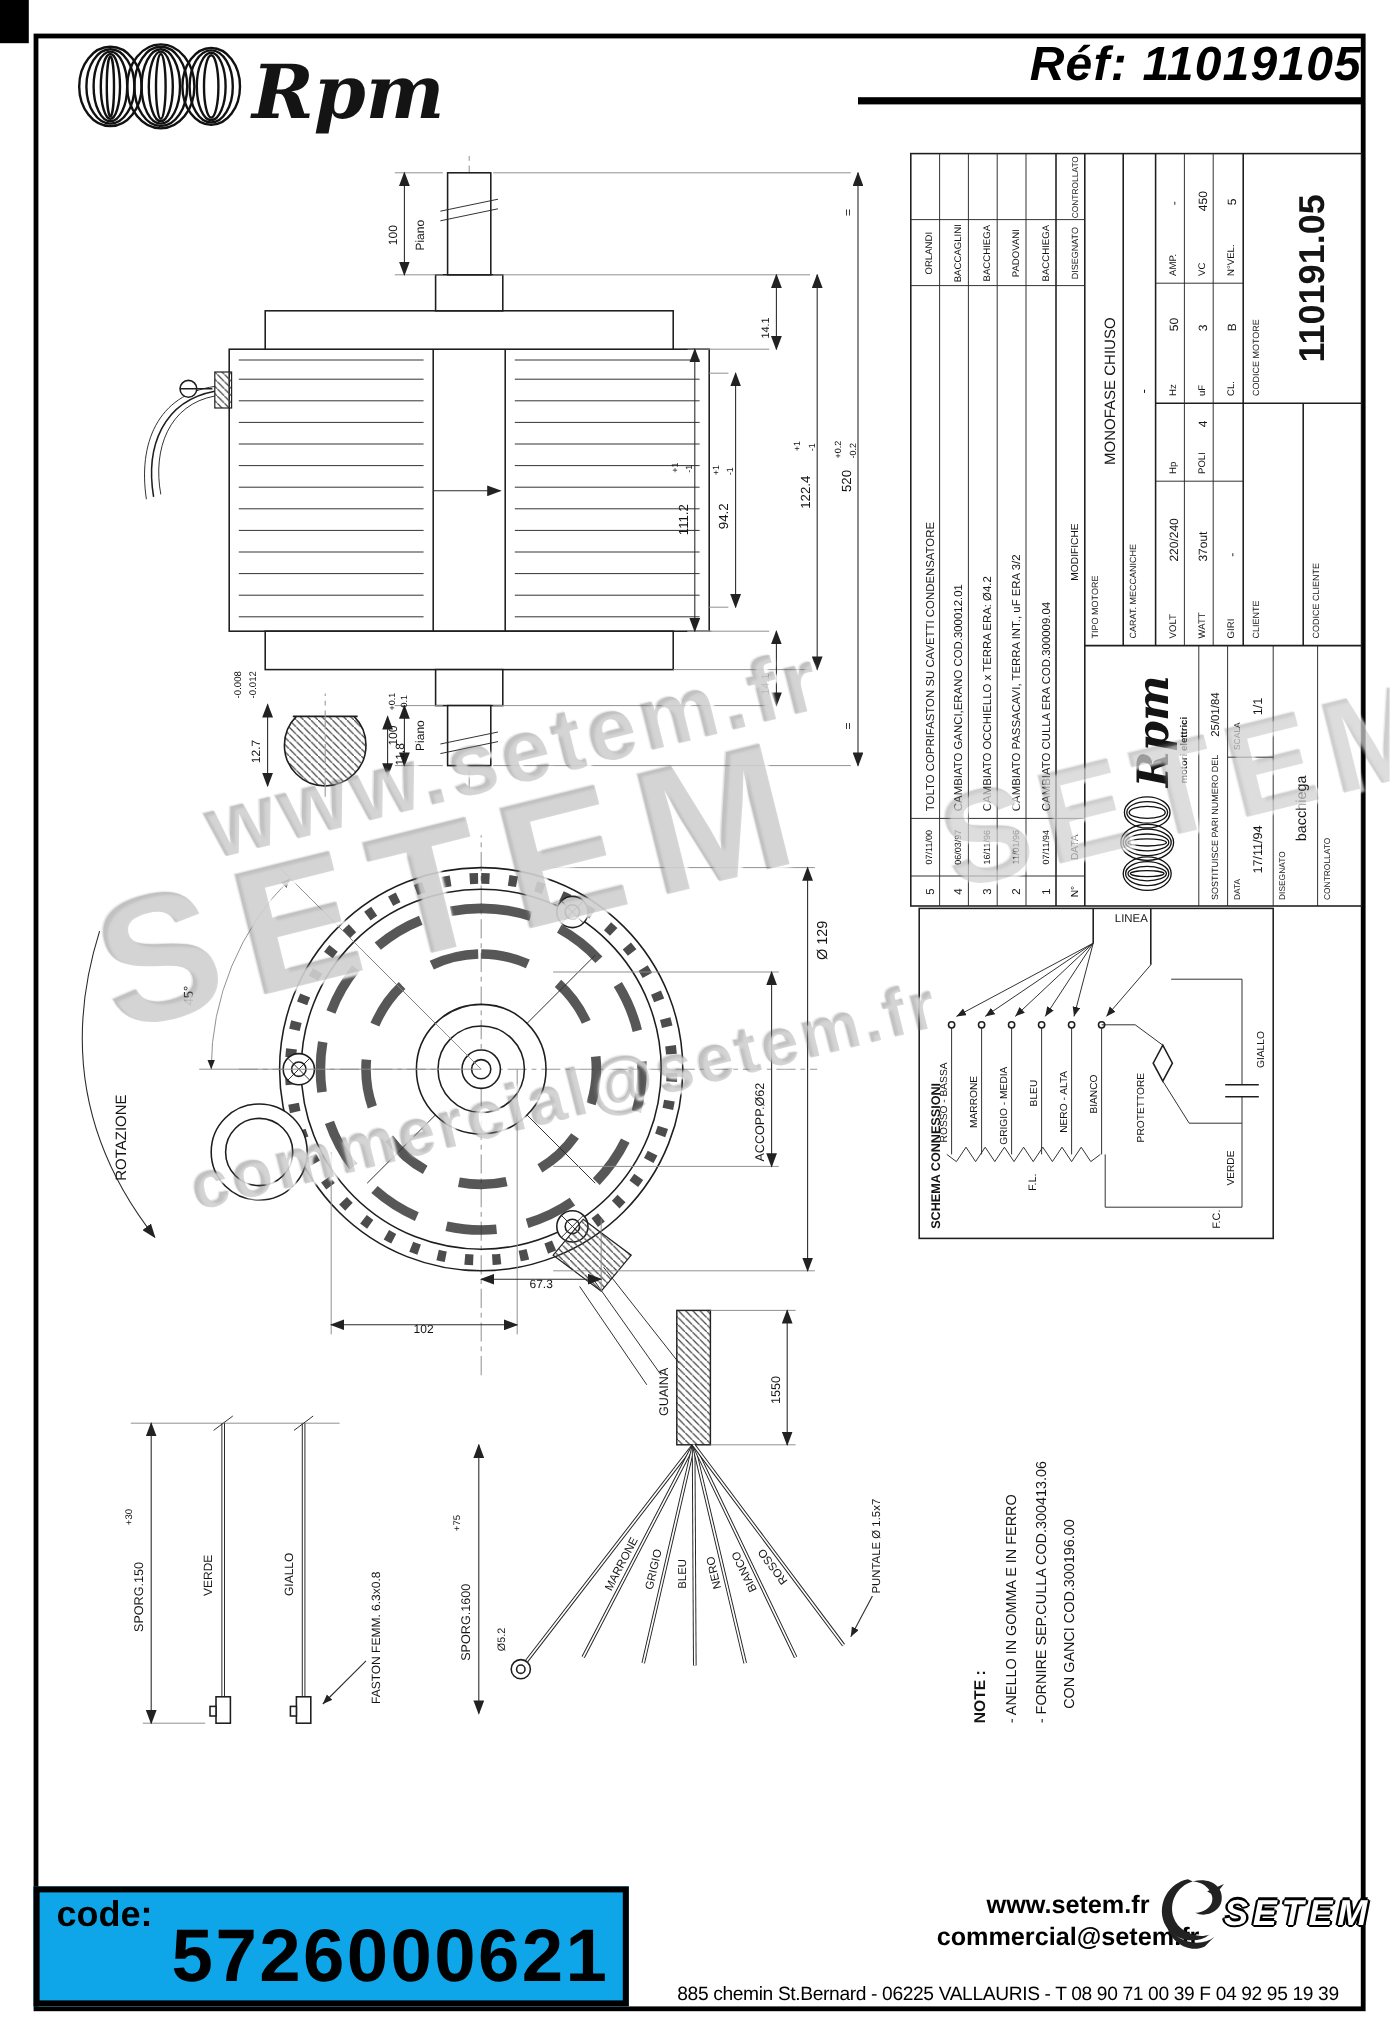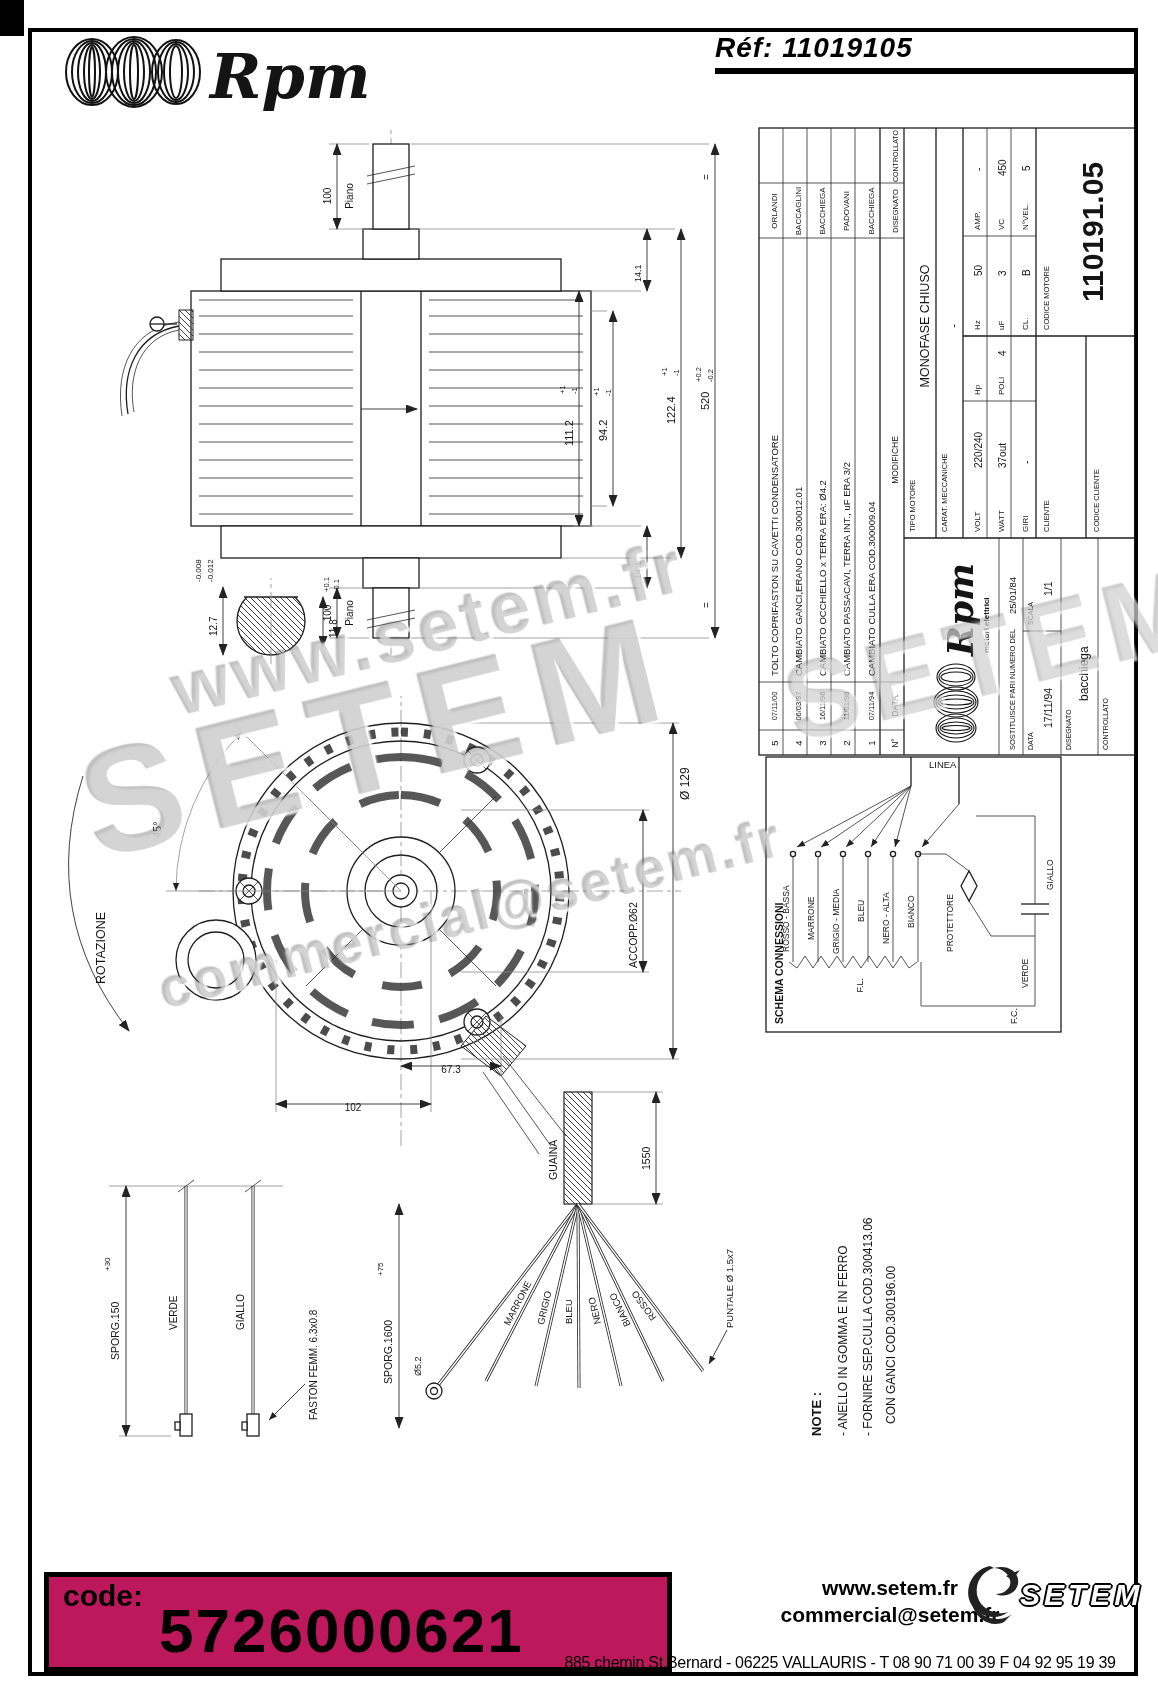--- a/index.html
+++ b/index.html
@@ -1,26 +1,26 @@
 <!DOCTYPE html>
 <html><head>
 <meta charset="utf-8">
 <style>
   html,body{margin:0;padding:0;background:#fff;}
   body{width:1158px;height:1690px;position:relative;font-family:"Liberation Sans",sans-serif;overflow:hidden;}
   .frame{position:absolute;left:28px;top:28px;width:1102px;height:1640px;border:4px solid #000;background:#fff;}
   .scan-notch{position:absolute;left:0;top:0;width:24px;height:36px;background:#000;}
-  .hdr-ref{position:absolute;left:715px;top:32px;width:420px;text-align:left;font-size:28px;font-weight:bold;font-style:italic;color:#000;border-bottom:6px solid #000;padding-bottom:4px;letter-spacing:1px;}
+  .hdr-ref{position:absolute;left:715px;top:32px;width:420px;text-align:right;font-size:40px;font-weight:bold;font-style:italic;color:#000;border-bottom:6px solid #000;padding-bottom:4px;letter-spacing:1px;}
   .hdr-logo{position:absolute;left:52px;top:26px;}
   .wm{position:absolute;color:rgba(110,110,110,0.28);font-weight:bold;text-shadow:3px 3px 2px rgba(255,255,255,0.85),-1px -1px 1px rgba(90,90,90,0.18);pointer-events:none;white-space:nowrap;z-index:5;}
   .wm1{left:165px;top:585px;font-size:74px;transform:rotate(-14deg);letter-spacing:4px;}
   .wm2{left:75px;top:650px;font-size:150px;transform:rotate(-14deg);letter-spacing:18px;}
   .wm3{left:150px;top:880px;font-size:56px;transform:rotate(-14deg);letter-spacing:3px;}
   .wm4{left:780px;top:590px;font-size:110px;transform:rotate(-14deg);letter-spacing:10px;opacity:.8;}
-  .code-box{position:absolute;left:44px;top:1572px;width:628px;height:100px;border:5px solid #000;background:#be185d;box-sizing:border-box;}
+  .code-box{position:absolute;left:28px;top:1572px;width:496px;height:100px;border:5px solid #000;background:#0ea5e9;box-sizing:border-box;}
   .code-label{position:absolute;left:14px;top:2px;font-size:30px;font-weight:bold;}
   .code-value{position:absolute;left:110px;top:18px;font-size:62px;font-weight:bold;letter-spacing:2px;}
   .foot-site{position:absolute;left:700px;top:1576px;width:380px;text-align:center;font-size:21px;font-weight:bold;}
   .foot-mail{position:absolute;left:700px;top:1603px;width:380px;text-align:center;font-size:21px;font-weight:bold;}
   .foot-addr{position:absolute;left:545px;top:1638px;width:590px;text-align:center;font-size:16px;letter-spacing:-0.3px;margin-top:16px;}
   .setem-logo{position:absolute;left:960px;top:1560px;width:180px;height:70px;}
   .setem-text{position:absolute;left:1020px;top:1578px;font-size:30px;font-weight:bold;font-style:italic;letter-spacing:4px;color:#fff;text-shadow:2px 0 #000,-2px 0 #000,0 2px #000,0 -2px #000,1px 1px #000,-1px -1px #000,1px -1px #000,-1px 1px #000;}
   svg text{fill:#141414;font-family:"Liberation Sans",sans-serif;}
   .ln{stroke:#1e1e1e;stroke-width:1.3;fill:none;}
   .lnf{stroke:#1e1e1e;stroke-width:1.3;fill:#fff;}

